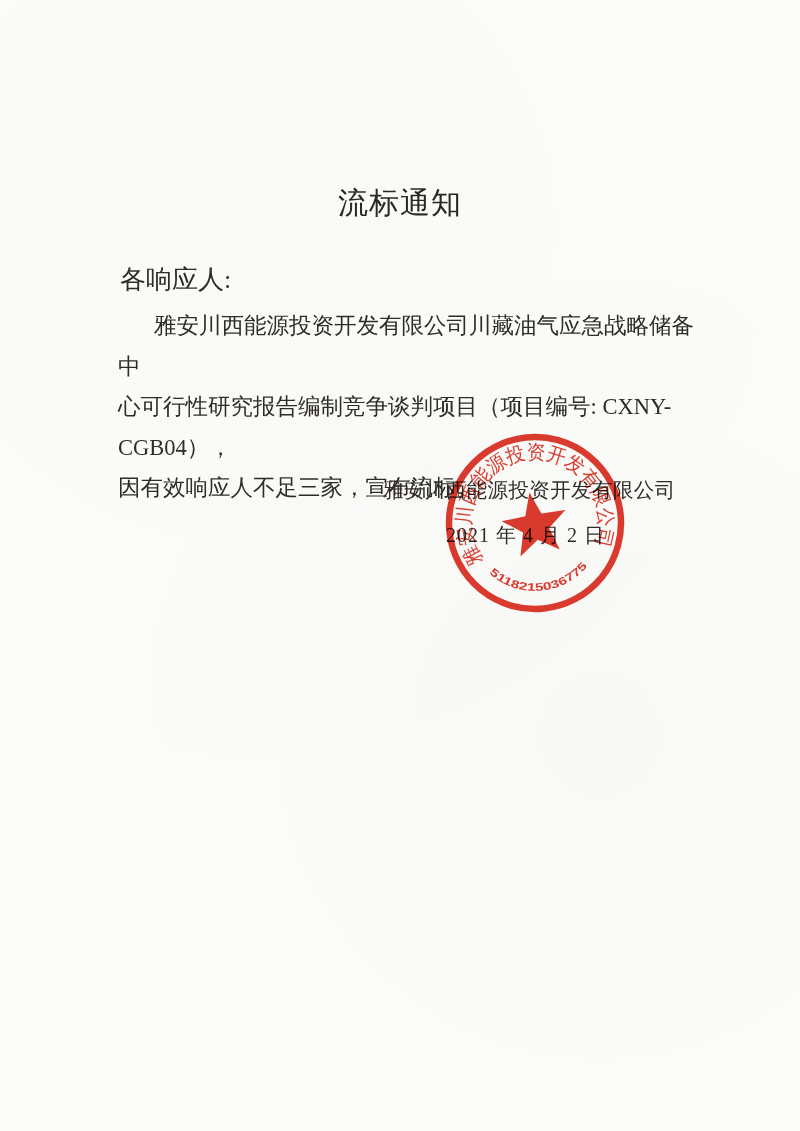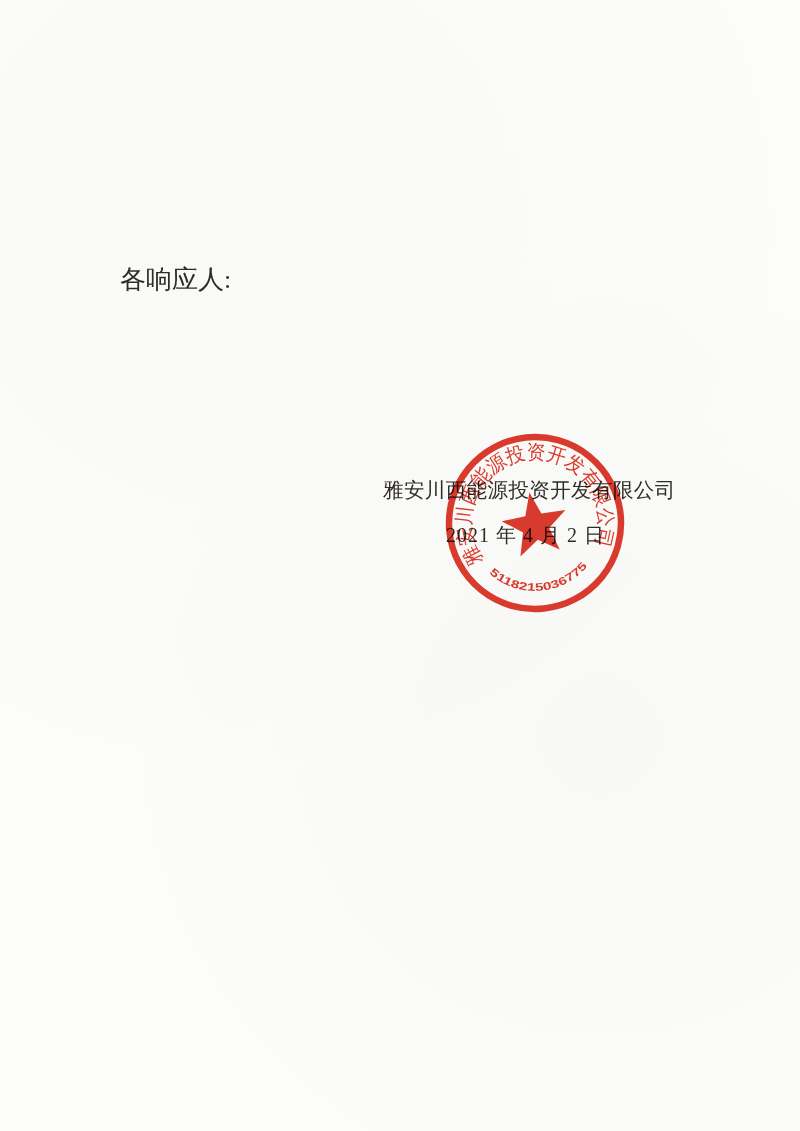--- a/index.html
+++ b/index.html
@@ -81,23 +81,29 @@
     opacity: 0.92;
     transform: rotate(-6deg);
   }
   .seal svg { display: block; width: 100%; height: 100%; }
 </style>
 </head>
 <body>
 
 <div class="page">
 
+  <div class="doc-title">流标通知</div>
 
   <div class="salutation">各响应人:</div>
 
+  <div class="body-text">
+    <div class="line indented">雅安川西能源投资开发有限公司川藏油气应急战略储备中</div>
+    <div class="line">心可行性研究报告编制竞争谈判项目（项目编号: CXNY-CGB04），</div>
+    <div class="line">因有效响应人不足三家，宣布流标。</div>
+  </div>
 
   <div class="signature-company">雅安川西能源投资开发有限公司</div>
 
   <div class="signature-date">2021 年 4 月 2 日</div>
 
   <div class="seal">
     <svg viewBox="0 0 186 186" xmlns="http://www.w3.org/2000/svg">
       <defs>
         <path id="sealArcTop" d="M 37.6 125 A 64 64 0 1 1 148.4 125" fill="none"></path>
         <path id="sealArcBottom" d="M 40.9 136.7 A 68 68 0 0 0 145.1 136.7" fill="none"></path>

